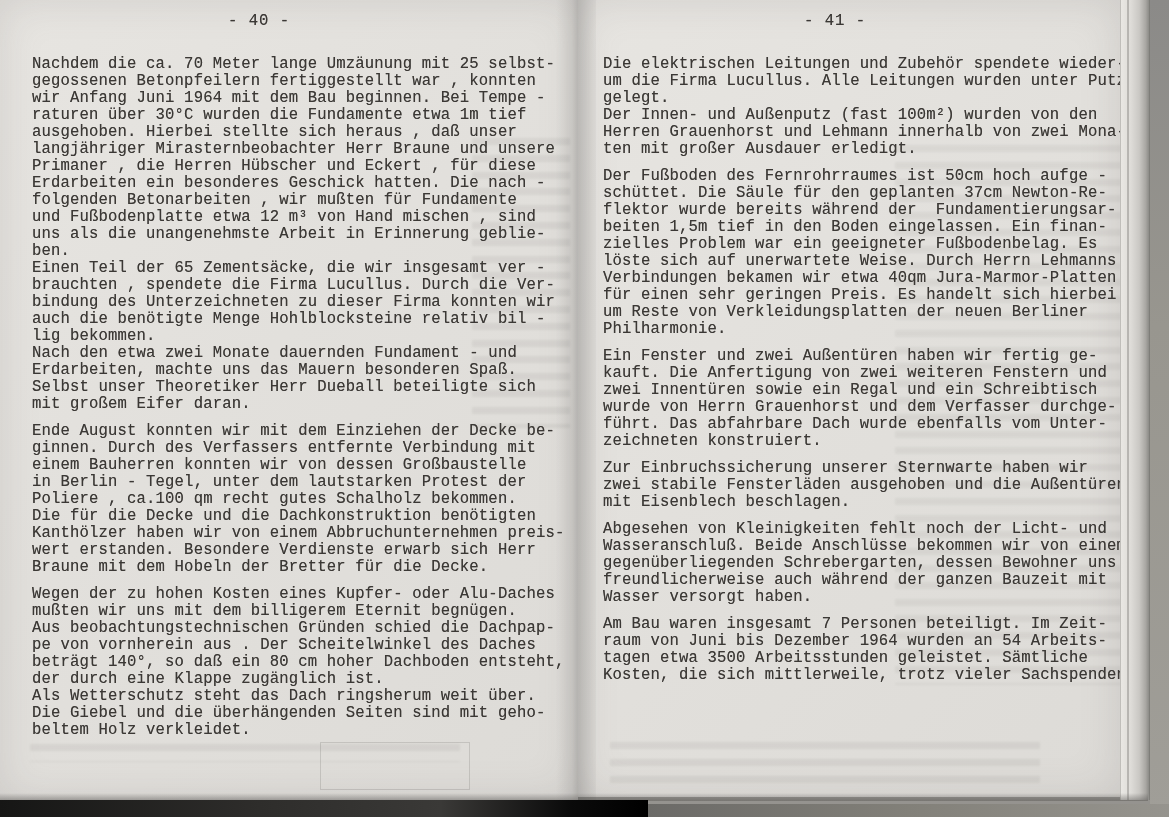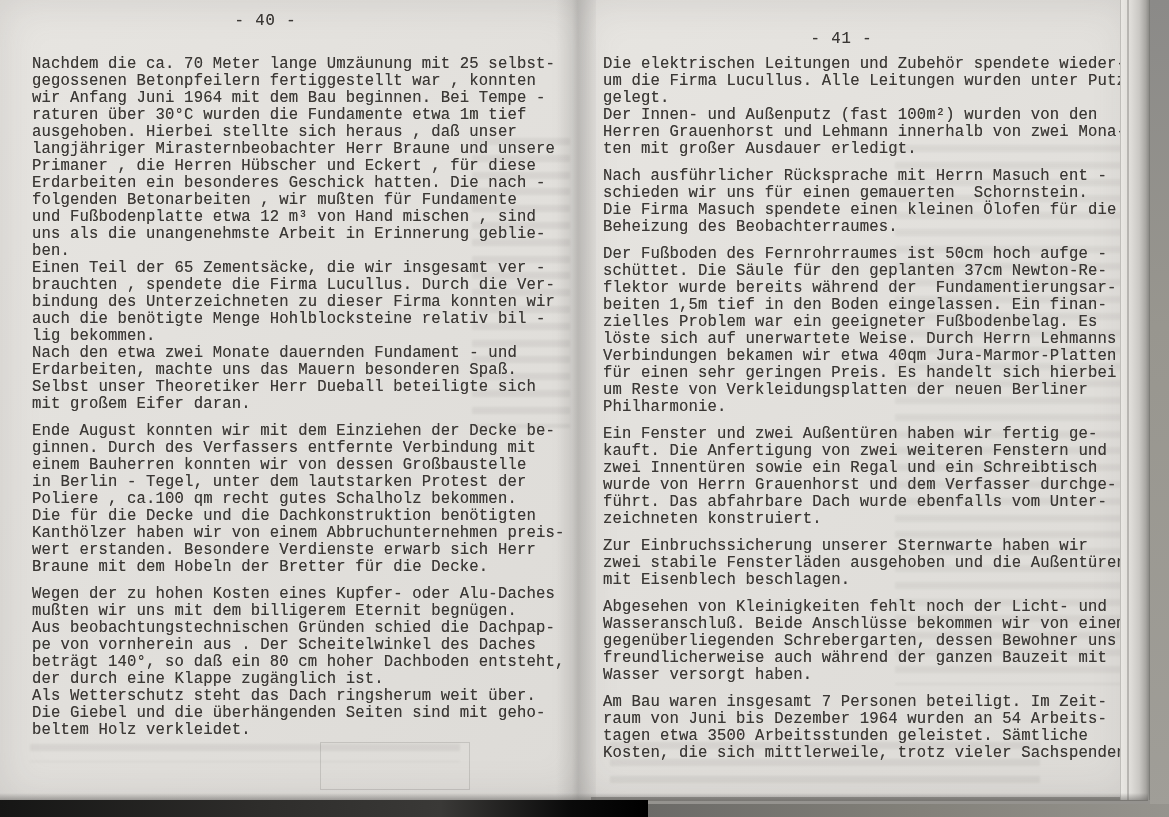--- a/index.html
+++ b/index.html
@@ -8,33 +8,32 @@
     width:1169px;height:817px;
     overflow:hidden;
     background:#95938f;
     font-family:"Liberation Mono","DejaVu Sans Mono",monospace;
   }
   
   .page{
     position:absolute;top:0;
     background:linear-gradient(135deg,#e7e5e1 0%,#e2e0dc 45%,#dddbd7 100%);
     box-shadow:inset 0 0 40px rgba(110,108,104,0.18);
-    padding-left:13px;
   }
   .page-left{left:0;width:578px;height:800px;}
   .page-right{left:578px;width:542px;height:797px;}
   .page-number{
     position:absolute;top:12px;left:0;right:0;
     text-align:center;
     font-size:15.6px;color:#3b3835;
     text-shadow:0 0 0.5px rgba(59,56,53,0.65);
     letter-spacing:1px;
   }
   .page-left .page-number{transform:translateX(-30px);}
-  .page-right .page-number{transform:translateX(-14px);margin-top:18px;}
+  .page-right .page-number{transform:translateX(-14px);}
   .content{position:absolute;top:56px;}
   .page-left .content{left:32px;width:546px;}
   .page-right .content{left:25px;width:517px;}
   .content p{
     margin:0 0 10px 0;
     white-space:pre;
     font-size:15.6px;line-height:17px;
     color:#3b3835;
     text-shadow:0 0 0.5px rgba(59,56,53,0.6);
     letter-spacing:0.15px;
@@ -140,24 +139,20 @@
 
   <div class="page page-right">
     <div class="page-number">- 41 -</div>
     <div class="content">
       <p>Die elektrischen Leitungen und Zubehör spendete wieder-
 um die Firma Lucullus. Alle Leitungen wurden unter Putz
 gelegt.
 Der Innen- und Außenputz (fast 100m²) wurden von den
 Herren Grauenhorst und Lehmann innerhalb von zwei Mona-
 ten mit großer Ausdauer erledigt.</p>
-      <p>Nach ausführlicher Rücksprache mit Herrn Masuch ent -
-schieden wir uns für einen gemauerten  Schornstein.
-Die Firma Masuch spendete einen kleinen Ölofen für die
-Beheizung des Beobachterraumes.</p>
       <p>Der Fußboden des Fernrohrraumes ist 50cm hoch aufge -
 schüttet. Die Säule für den geplanten 37cm Newton-Re-
 flektor wurde bereits während der  Fundamentierungsar-
 beiten 1,5m tief in den Boden eingelassen. Ein finan-
 zielles Problem war ein geeigneter Fußbodenbelag. Es
 löste sich auf unerwartete Weise. Durch Herrn Lehmanns
 Verbindungen bekamen wir etwa 40qm Jura-Marmor-Platten
 für einen sehr geringen Preis. Es handelt sich hierbei
 um Reste von Verkleidungsplatten der neuen Berliner
 Philharmonie.</p>

